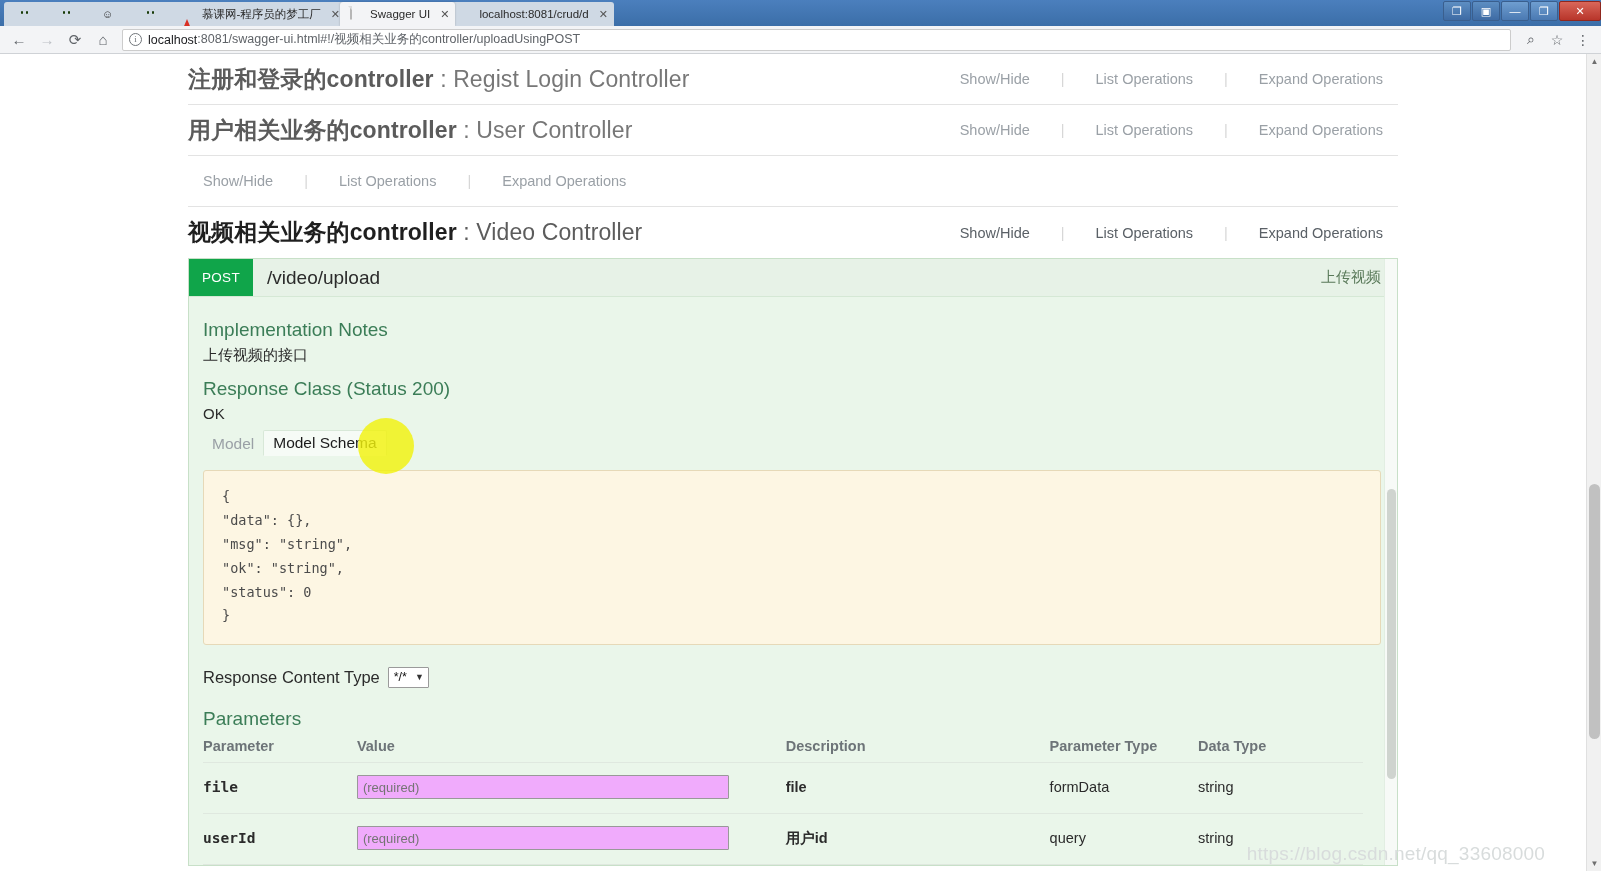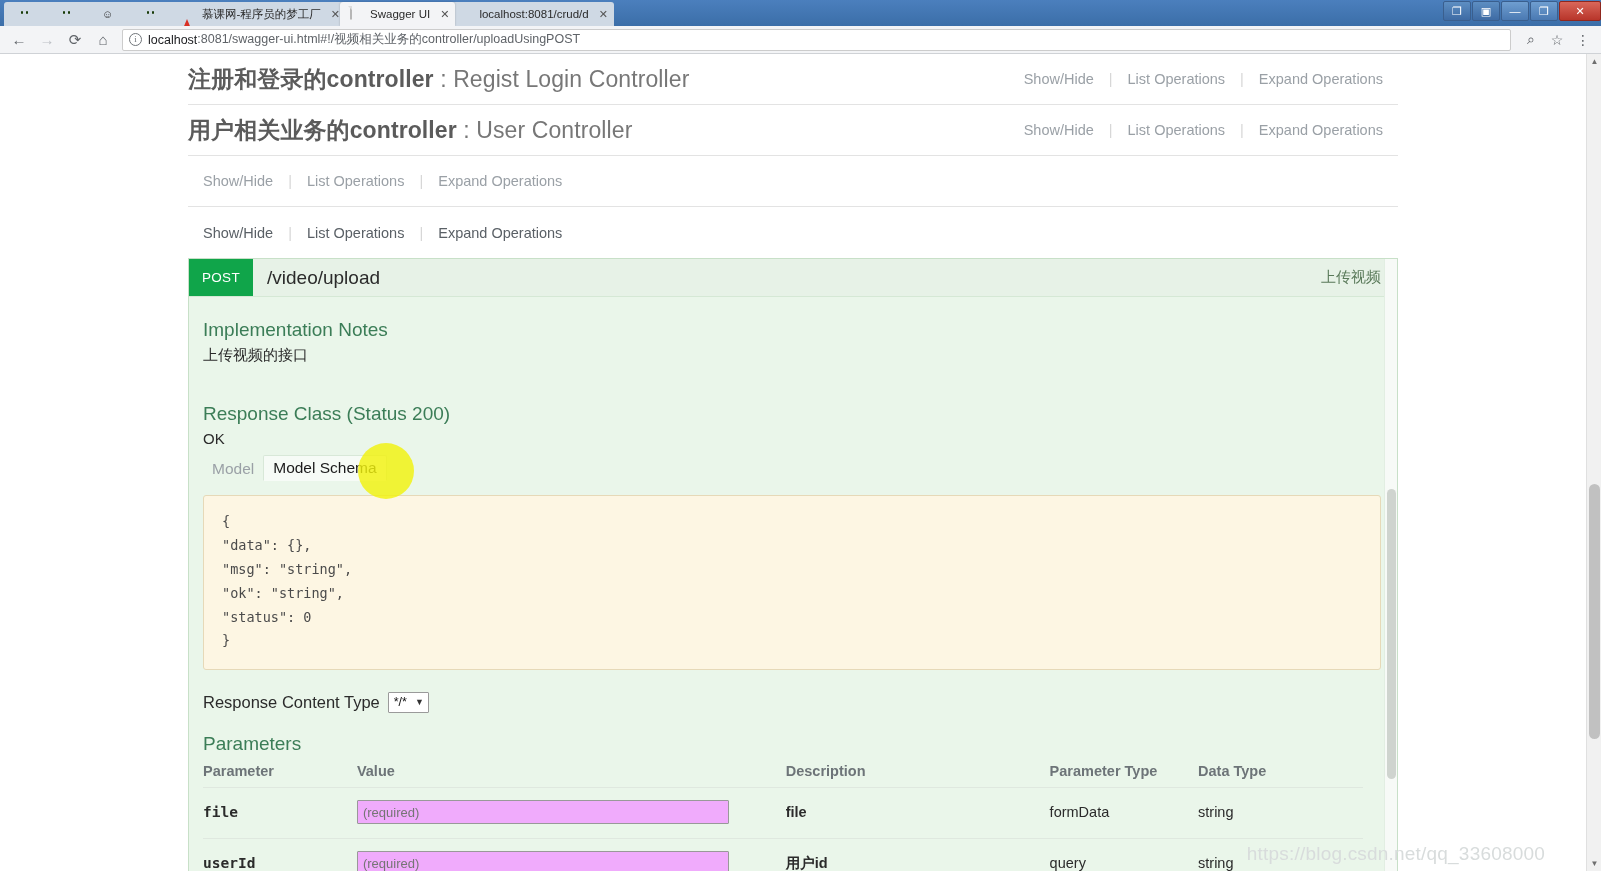--- a/index.html
+++ b/index.html
@@ -195,21 +195,21 @@
     font-weight: 400;
     letter-spacing: .1px;
     white-space: nowrap;
   }
   .res-title .cn { color:#5b5b5b; font-weight: 600; }
   .res-title.active .cn { color: #1f1f1f; font-weight: 700; }
   .res-title.active .en { color: #5c5c5c; }
   .res-ops {
     display:flex; align-items:center;
     font-size: 14.5px; color: #9aa0a6;
-    gap: 0;
+    gap: 16px;
   }
   .res-ops span.op { padding: 0 15px; white-space: nowrap; }
   .res-ops .sep { color:#d6d6d6; }
   .resource.active .res-ops { color: #5a6066; }
 
   .op-panel {
     margin: 0 188px 0 188px;
     border: 1px solid #c8e0c8;
     background: #eaf6ea;
     position: relative;
@@ -249,21 +249,21 @@
 
   .sec-title {
     font-size: 19px;
     color: #3b7d57;
     font-weight: 400;
     margin-bottom: 5px;
   }
   .sec-text {
     font-size: 15px;
     color: #2b2b2b;
-    margin-bottom: 38px;
+    margin-bottom: 13px;
   }
   .sec-text.tight { margin-bottom: 8px; }
 
   .model-tabs {
     display: flex;
     align-items: flex-end;
     gap: 0;
     margin-bottom: 14px;
     position: relative;
   }
@@ -524,20 +524,23 @@
         <div class="res-ops">
           <span class="op">Show/Hide</span>
           <span class="sep">|</span>
           <span class="op">List Operations</span>
           <span class="sep">|</span>
           <span class="op">Expand Operations</span>
         </div>
       </div>
 
       <div class="resource active last">
+        <div class="res-title active">
+          <span class="cn">视频相关业务的controller</span><span class="en"> : <span>Video Controller</span></span>
+        </div>
         <div class="res-ops">
           <span class="op">Show/Hide</span>
           <span class="sep">|</span>
           <span class="op">List Operations</span>
           <span class="sep">|</span>
           <span class="op">Expand Operations</span>
         </div>
       </div>
 
       <div class="op-panel">

